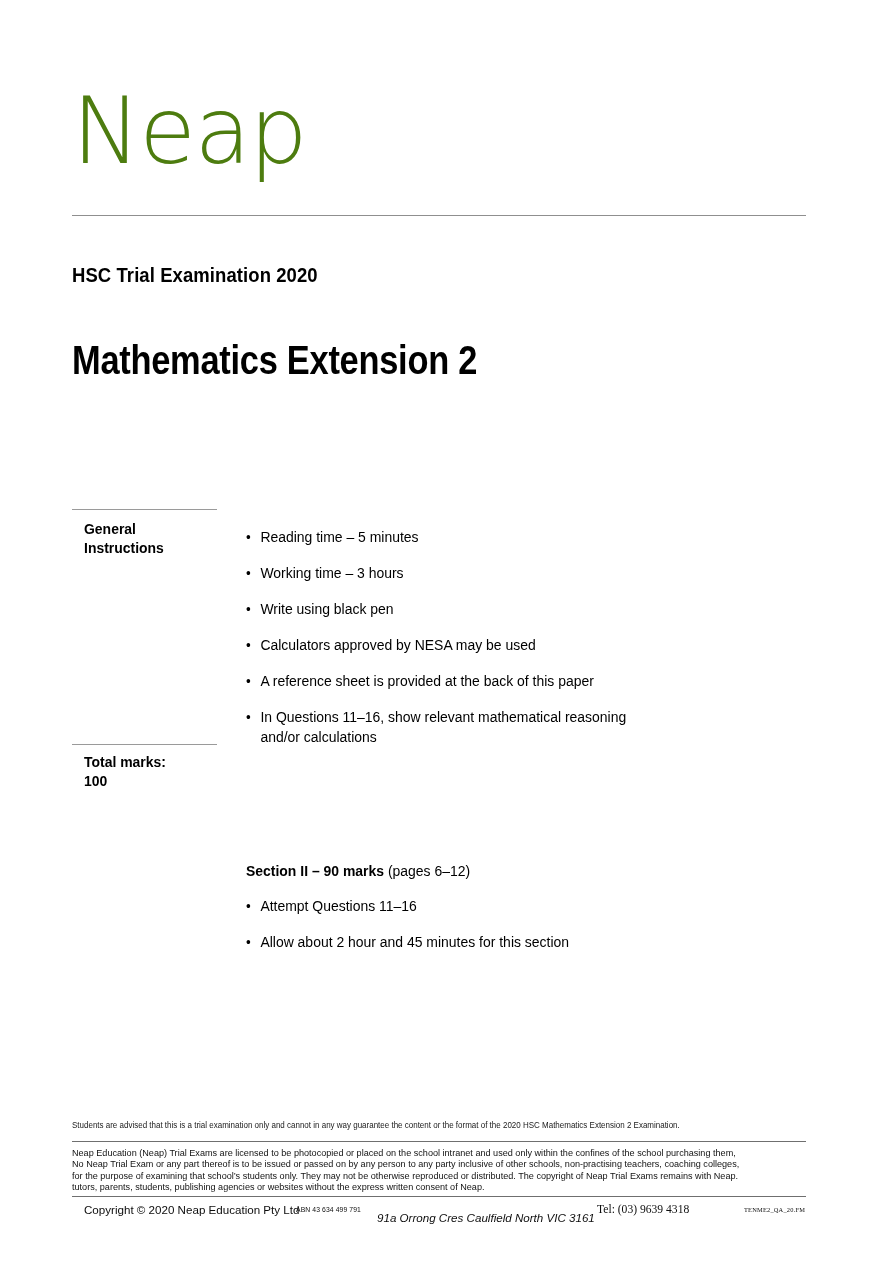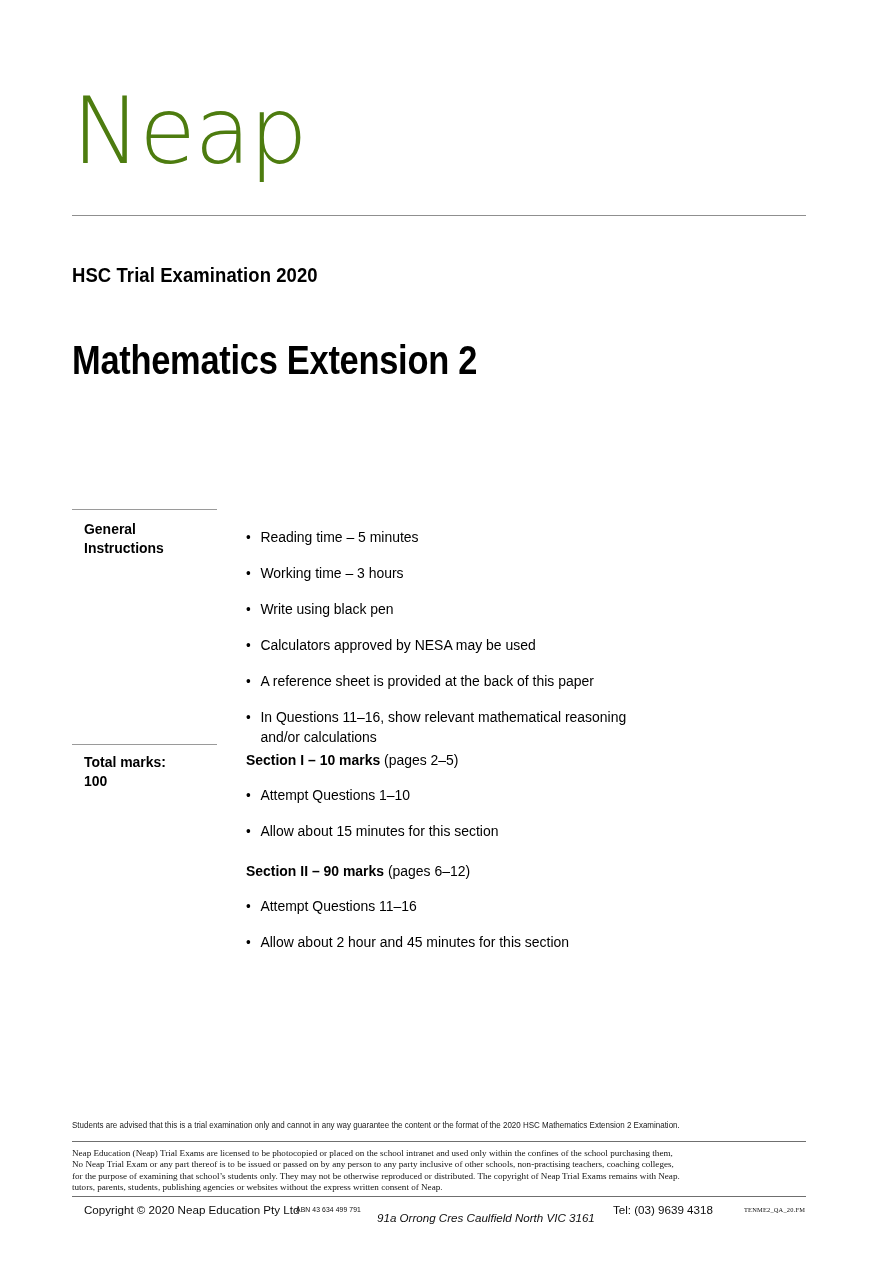--- a/index.html
+++ b/index.html
@@ -180,41 +180,41 @@
     transform: scaleX(0.93);
     transform-origin: left top;
     white-space: nowrap;
   }
 
   .licence {
     position: absolute;
     left: 72px;
     top: 1148px;
     width: 736px;
-    font-family: Liberation Serif, serif;
+    font-family: Liberation Sans, sans-serif;
     font-size: 9.1px;
     line-height: 11.4px;
     color: #121212;
   }
   .licence p { margin: 0; }
 
   .copyright-row {
     position: absolute;
     left: 72px;
     top: 1203px;
     width: 740px;
     height: 18px;
     font-family: "Liberation Sans", sans-serif;
     font-size: 11.6px;
     color: #0d0d0d;
   }
   .cr-copy { position: absolute; left: 12px;   top: 0; white-space: nowrap; }
   .cr-abn  { position: absolute; left: 224px; top: 2.5px; font-size: 6.8px; letter-spacing: 0.1px; white-space: nowrap; }
   .cr-addr { position: absolute; left: 305px; top: 8px; white-space: nowrap; font-style: italic; }
-  .cr-tel  { position: absolute; left: 541px; top: 0; white-space: nowrap; }
+  .cr-tel  { position: absolute; left: 525px; top: 0; white-space: nowrap; font-family: Liberation Serif, serif; }
   .cr-code { position: absolute; left: 672px; top: 3px; font-family: "Liberation Serif", serif; font-size: 6.4px; letter-spacing: 0.2px; white-space: nowrap; }
 </style>
 </head>
 <body>
 
 <div class="page">
 
   <div class="logo-block">
     <span class="logo-word">Neap</span>
   </div>
@@ -236,30 +236,20 @@
       <li>Calculators approved by NESA may be used</li>
       <li>A reference sheet is provided at the back of this paper</li>
       <li>In Questions 11–16, show relevant mathematical reasoning and/or calculations</li>
     </ul>
   </div>
 
   <div class="rule-short rule-tm"></div>
   <div class="block-label label-tm">Total marks:
 100</div>
 
-  <div class="bullet-col col-s1">
-    <p class="section-head">
-      <span class="strong">Section I – 10 marks</span>
-      <span>(pages 2–5)</span>
-    </p>
-    <ul class="bullets">
-      <li>Attempt Questions 1–10</li>
-      <li>Allow about 15 minutes for this section</li>
-    </ul>
-  </div>
 
   <div class="bullet-col col-s2">
     <p class="section-head">
       <span class="strong">Section II – 90 marks</span>
       <span>(pages 6–12)</span>
     </p>
     <ul class="bullets">
       <li>Attempt Questions 11–16</li>
       <li>Allow about 2 hour and 45 minutes for this section</li>
     </ul>

